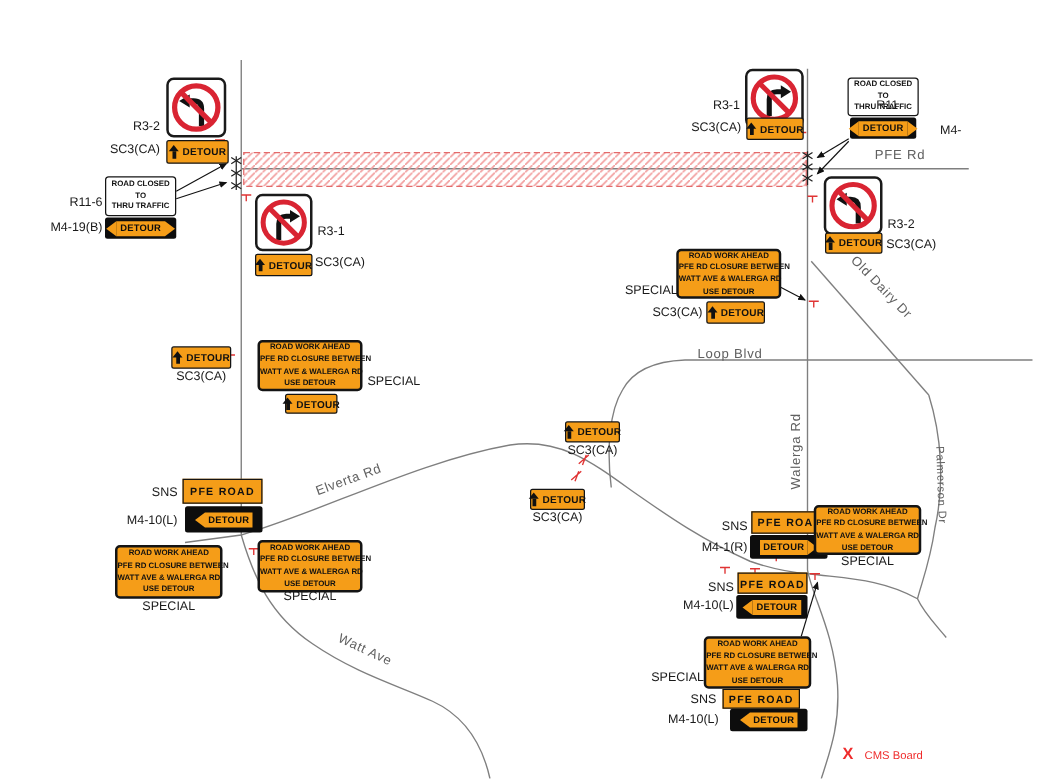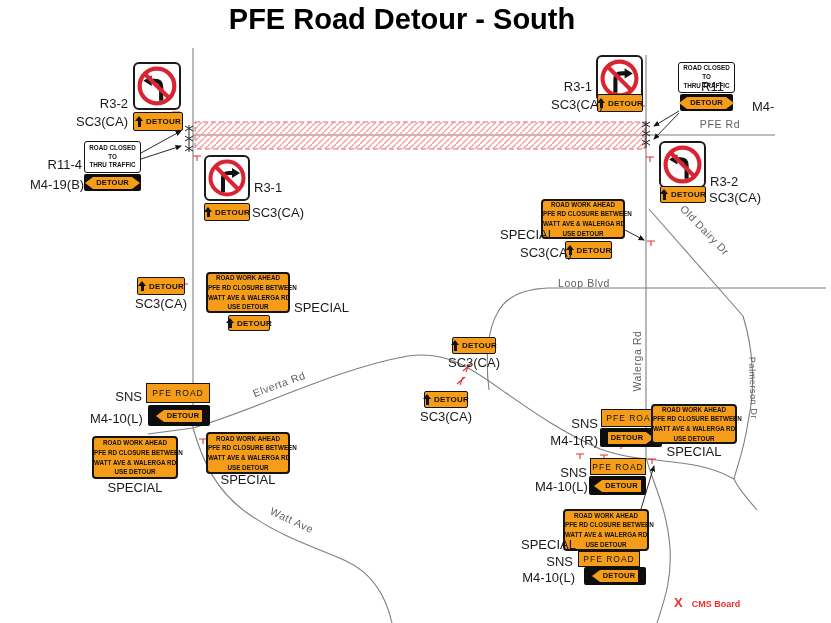--- a/index.html
+++ b/index.html
@@ -1,21 +1,21 @@
 <!DOCTYPE html>
 <html><head>
 <meta charset="utf-8">
 <style>
   html,body{margin:0;padding:0;background:#fff}
   .canvas{position:relative;width:831px;height:623px;background:#fff;overflow:hidden;
           font-family:"Liberation Sans",sans-serif}
   .title{position:absolute;top:3px;left:0;width:804px;text-align:center;
          font-size:29px;font-weight:bold;color:#000}
   .map{position:absolute;left:0;top:0;width:831px;height:623px}
-  .lbl{position:absolute;font-size:13px;color:#1a1a1a;white-space:nowrap}
+  .lbl{position:absolute;font-size:10px;color:#1a1a1a;white-space:nowrap}
   .rt{text-align:right}
   .ct{text-align:center}
   .rlabel{position:absolute;font-size:10.5px;color:#606060;white-space:nowrap;
           text-align:center;letter-spacing:.6px}
   
   .nt{position:absolute;background:#fff;border:2.5px solid #1a1a1a;border-radius:6px;
       box-sizing:border-box;padding:1px}
   .nt svg{width:100%;height:100%;display:block}
   
   .sc3{position:absolute;background:#f59d18;border:1.5px solid #141414;border-radius:2px;
@@ -29,42 +29,41 @@
   
   .m4{position:absolute;background:#0d0d0d;border-radius:2px;display:flex;align-items:center;
       justify-content:center;box-sizing:border-box;padding:2px}
   .m4body{background:#f59d18;color:#0d0d0d;font-weight:bold;font-size:7.5px;line-height:12px;
           padding:0 3px;letter-spacing:.2px;white-space:nowrap}
   .tri{width:0;height:0;border-top:6px solid transparent;border-bottom:6px solid transparent}
   .tl{border-right:8px solid #f59d18}
   .tr{border-left:8px solid #f59d18}
   
   .sns{position:absolute;background:#f59d18;border:1.5px solid #141414;box-sizing:border-box;
-       display:flex;align-items:center;justify-content:center;font-size:8.5px;font-weight:normal;
+       display:flex;align-items:center;justify-content:center;font-size:8.5px;font-weight:bold;
        color:#111;letter-spacing:1px;white-space:nowrap}
   
   .rw{position:absolute;background:#f59d18;border:2px solid #141414;border-radius:4px;
       box-sizing:border-box;color:#111;font-weight:bold;font-size:6.3px;text-align:center;
       display:flex;flex-direction:column;justify-content:center;line-height:1.55}
   .rw div{white-space:nowrap}
   
   .rc{position:absolute;background:#fff;border:1.5px solid #141414;border-radius:3px;
       box-sizing:border-box;color:#111;font-weight:bold;font-size:6.3px;text-align:center;
       display:flex;flex-direction:column;justify-content:center;line-height:1.4}
   .rc div{white-space:nowrap}
   .legend{position:absolute;display:flex;align-items:baseline;gap:9px;color:#ef2b2b}
   .legend .x{font-size:13px;font-weight:bold}
-  .legend .t{font-size:9px;font-weight:bold}
+  .legend .t{font-size:9px;font-weight:normal}
 </style>
 </head>
 <body>
 
 <div class="canvas">
 
-  <div class="title">PFE Road Detour - South</div>
 
   <svg class="map" viewBox="0 0 831 623">
     <defs>
       <pattern id="hatch" width="6" height="6" patternUnits="userSpaceOnUse">
         <path d="M-1,7 L7,-1" stroke="#f29d9d" stroke-width="1.3"></path>
       </pattern>
       <marker id="ah" markerWidth="8" markerHeight="8" refX="6" refY="3" orient="auto">
         <path d="M0,0 L7,3 L0,6 Z" fill="#111"></path>
       </marker>
     </defs>
@@ -129,21 +128,21 @@
   <div class="sc3" style="left:133px;top:112px;width:50px;height:19px">
     <span class="uparr"></span>
     <span class="sc3txt">DETOUR</span>
   </div>
   <div class="lbl rt" style="left:76px;top:114px;width:52px">SC3(CA)</div>
   <div class="rc" style="left:84px;top:141px;width:57px;height:32px">
     <div>ROAD CLOSED</div>
     <div>TO</div>
     <div>THRU TRAFFIC</div>
   </div>
-  <div class="lbl rt" style="left:46px;top:157px;width:36px">R11-4</div>
+  <div class="lbl rt" style="left:46px;top:157px;width:36px">R11-6</div>
   <div class="m4" style="left:84px;top:174px;width:57px;height:17px">
     <span class="tri tl"></span>
     <span class="m4body">DETOUR</span>
     <span class="tri tr"></span>
   </div>
   <div class="lbl rt" style="left:30px;top:177px;width:52px">M4-19(B)</div>
 
   <div class="nt" style="left:204px;top:155px;width:46px;height:46px">
     <svg viewBox="0 0 40 40">
       <path d="M16,34 L16,21 Q16,15 22,15 L26,15" fill="none" stroke="#111" stroke-width="4"></path>

